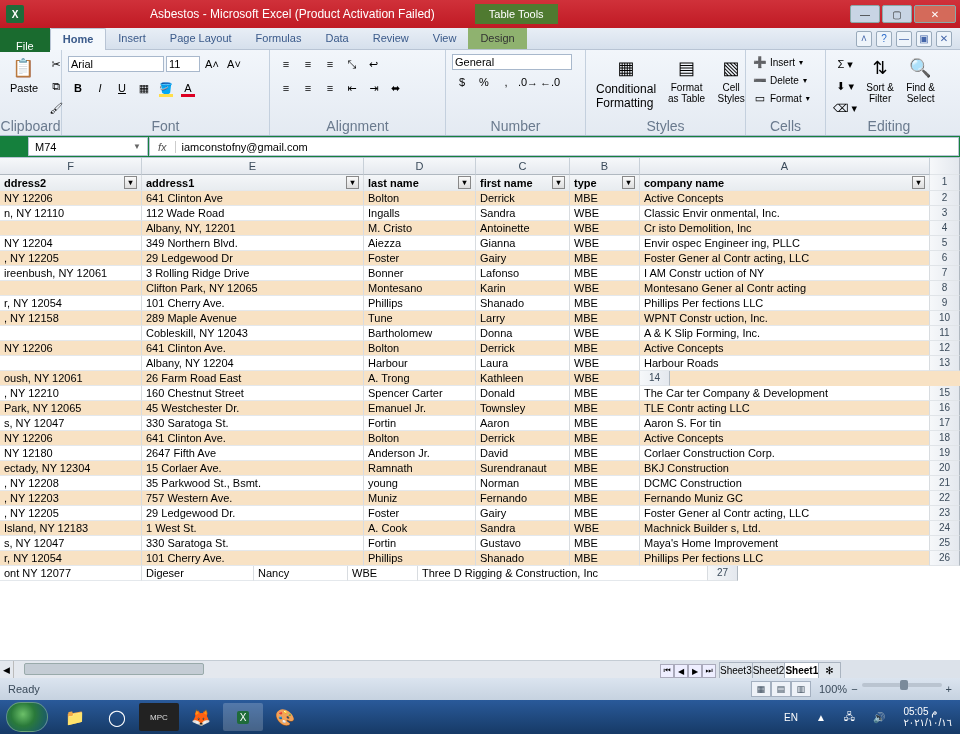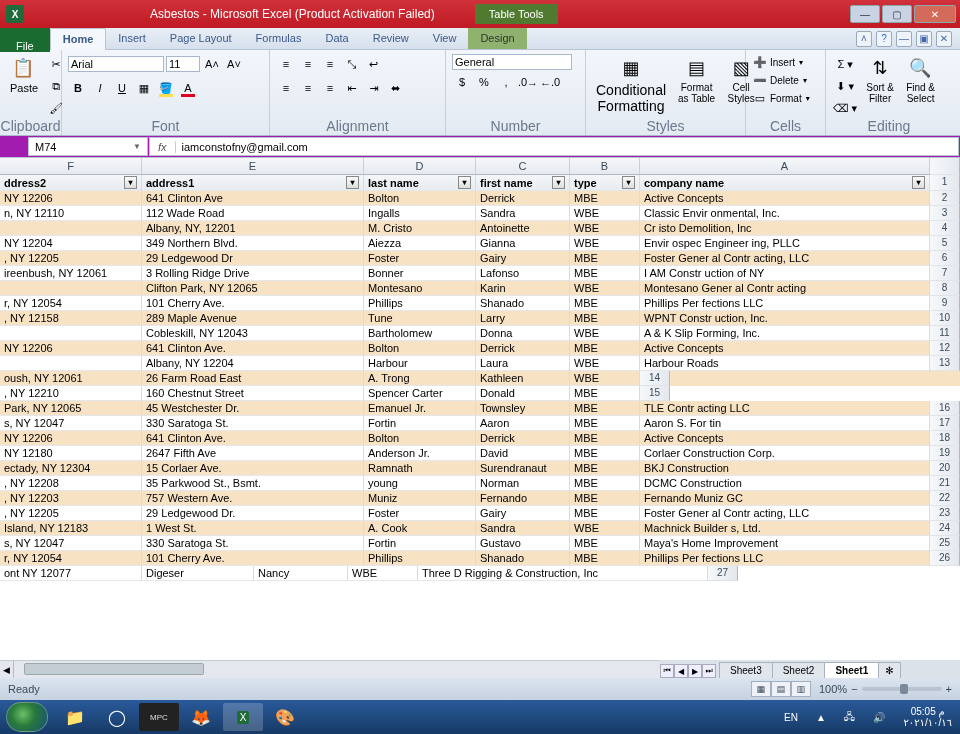--- a/index.html
+++ b/index.html
@@ -30,21 +30,21 @@
   .rgroup-body { flex:1; display:flex; gap:4px; align-items:flex-start }
   .bigbtn { display:flex; flex-direction:column; align-items:center; padding:2px 4px; cursor:pointer; border-radius:3px }
   .ic { width:28px; height:28px; display:flex;align-items:center;justify-content:center;font-size:18px}
   .ic-sm { width:16px;height:16px;font-size:11px;display:inline-flex;align-items:center;justify-content:center }
   .rcol { display:flex;flex-direction:column;gap:2px;padding-top:2px }
   .rrow { display:flex; gap:2px; align-items:center }
   select.rsel, input.rsel { font-size:11px; border:1px solid #a8b8cc; background:#fff; padding:1px 2px }
   .tbtn { width:20px;height:20px;border:1px solid transparent;display:flex;align-items:center;justify-content:center;cursor:pointer;font-size:11px;border-radius:2px }
 
   
-  .fbar { height:22px; background:#a21caf; display:flex; border-bottom:1px solid #b8c4d4 }
+  .fbar { height:22px; background:#15803d; display:flex; border-bottom:1px solid #b8c4d4 }
   .namebox { width:120px; border:1px solid #b8c4d4; margin:1px 0 1px 28px; background:#fff; font-size:11px; padding:2px 6px; display:flex;align-items:center;justify-content:space-between }
   .namebox .dd{font-size:8px;color:#666}
   .fxrow { flex:1; display:flex; align-items:center; margin:1px; border:1px solid #b8c4d4; background:#fff }
   .fxrow .fx { font-style:italic; padding:0 8px; font-size:11px; color:#555;border-right:1px solid #ccc }
   .fxrow .fval { flex:1; font-size:11px; padding:2px 6px }
 
   
   .sheet { position:absolute; top:158px; bottom:40px; left:0; right:0; background:#fff; overflow:hidden }
   .colhdr { display:flex; position:sticky; top:0; background:linear-gradient(#f6f8fa,#e4e8ee); font-size:11px; color:#3a4a5a}
   .ch { border-right:1px solid #c8d0d8; border-bottom:1px solid #b0b8c0; text-align:center; padding:2px 0 }
@@ -54,39 +54,39 @@
   .drow.band { background:#f8e2c4 }
   .dc { border-right:1px solid #d8dce0; border-bottom:1px solid #e4e8ec; padding:1px 4px; white-space:nowrap; overflow:hidden; display:flex; align-items:center; font-family:Arial,sans-serif }
   .dc.hdr { font-weight:bold; background:linear-gradient(#f4f6f8,#e8ecf0)}
   .filter-btn { width:13px;height:13px;margin-left:auto;border:1px solid #888;background:linear-gradient(#fafafa,#ddd);font-size:8px;display:flex;align-items:center;justify-content:center;cursor:pointer }
 
   .w-f{width:142px} .w-e{width:222px} .w-d{width:112px} .w-c{width:94px} .w-b{width:70px} .w-a{width:290px} .w-rh{width:30px}
 
   
   .hscroll { position:absolute; left:0; right:0; bottom:22px; height:18px; background:#e4e8ee; display:flex; border-top:1px solid #c4ccd4 }
   .sheet-tabs-area { position:absolute; right:0; bottom:22px; height:18px; display:flex; background:#dce2ea;width:300px;font-size:10px;align-items:flex-end}
-  .stab{padding:2px 10px;border:1px solid #aab4c0;background:#e0e6ec;margin-left:-1px;cursor:pointer;border-bottom:none}
+  .stab{padding:2px 0;border:1px solid #aab4c0;background:#e0e6ec;margin-left:-1px;cursor:pointer;border-bottom:none}
   .stab.active{background:#fff;font-weight:bold}
   .stabnav{display:flex;gap:0;margin-right:4px}
   .stabnav span{width:14px;height:14px;border:1px solid #aab;background:#eef;font-size:8px;display:flex;align-items:center;justify-content:center;cursor:pointer}
 
   
   .statusbar { position:absolute; bottom:0; left:0; right:0; height:22px; background:linear-gradient(#dbe4ef,#c6d2e0); font-size:11px; display:flex; align-items:center; padding:0 8px; color:#3a4a5a }
   .statusbar .spacer{flex:1}
   .viewbtns{display:flex;gap:0}
   .viewbtn{width:20px;height:16px;border:1px solid #a4b0c0;background:#eef2f8;font-size:9px;display:flex;align-items:center;justify-content:center;cursor:pointer}
-  .zoom{margin-left:8px;display:flex;align-items:center;gap:4px}
+  .zoom{margin-left:8px;display:flex;align-items:flex-start;gap:4px}
   .zoom-track{width:80px;height:4px;background:#bac4d0;position:relative;border-radius:2px}
   .zoom-thumb{position:absolute;left:38px;top:-3px;width:8px;height:10px;background:#7a8a9a;border-radius:2px}
 
   .real-taskbar{position:absolute;left:0;right:0;bottom:0;height:34px;background:linear-gradient(180deg,#2a5a9a 0%, #163a66 100%);display:flex;align-items:center}
   .start-orb{width:42px;height:30px;border-radius:18px;background:radial-gradient(circle at 40% 40%,#6cc069 0%,#2a7a3a 40%,#14507a 100%);margin:0 6px;cursor:pointer;border:1px solid rgba(255,255,255,0.3)}
   .tb-ic{width:40px;height:28px;margin:0 1px;display:flex;align-items:center;justify-content:center;font-size:16px;cursor:pointer;border-radius:2px}
   .tray{margin-left:auto;color:#fff;font-size:10px;display:flex;align-items:center;gap:18px;padding-right:8px}
-  .tray .clock{text-align:center;line-height:1.1}
+  .tray .clock{text-align:left;line-height:1.1}
 
   body > .sheet { bottom: 56px; }
   body > .statusbar { bottom: 34px; }
   body > .sheet-tabs-area{bottom:56px}
   body > .hscroll{bottom:56px}
 
 </style>
 </head>
 <body>
 
@@ -197,21 +197,21 @@
         <div class="tbtn">←.0</div>
       </div>
     </div>
     <div class="rgroup-title">Number</div>
   </div>
 
   <div class="rgroup" style="width:160px">
     <div class="rgroup-body">
       <div class="bigbtn">
           <div class="ic">▦</div>
-          <span style="font-size:14px;white-space:pre;text-align:center">Conditional
+          <span style="font-size:12px;white-space:pre;">Conditional
 Formatting</span>
         </div>
       <div class="bigbtn">
           <div class="ic">▤</div>
           <span style="font-size:10px;white-space:pre;text-align:center">Format
 as Table</span>
         </div>
       <div class="bigbtn">
           <div class="ic">▧</div>
           <span style="font-size:10px;white-space:pre;text-align:center">Cell
@@ -429,20 +429,21 @@
         <div class="dc w-c">Kathleen</div>
         <div class="dc w-b">WBE</div>
         <div class="rh w-rh">14</div>
       </div>
       <div class="drow">
         <div class="dc w-f">, NY 12210</div>
         <div class="dc w-e">160 Chestnut Street</div>
         <div class="dc w-d">Spencer Carter</div>
         <div class="dc w-c">Donald</div>
         <div class="dc w-b">MBE</div>
+        <div class="dc w-a">The Car ter Company &amp; Development</div>
         <div class="rh w-rh">15</div>
       </div>
       <div class="drow band">
         <div class="dc w-f">Park, NY 12065</div>
         <div class="dc w-e">45 Westchester Dr.</div>
         <div class="dc w-d">Emanuel Jr.</div>
         <div class="dc w-c">Townsley</div>
         <div class="dc w-b">MBE</div>
         <div class="dc w-a">TLE Contr acting LLC</div>
         <div class="rh w-rh">16</div>

